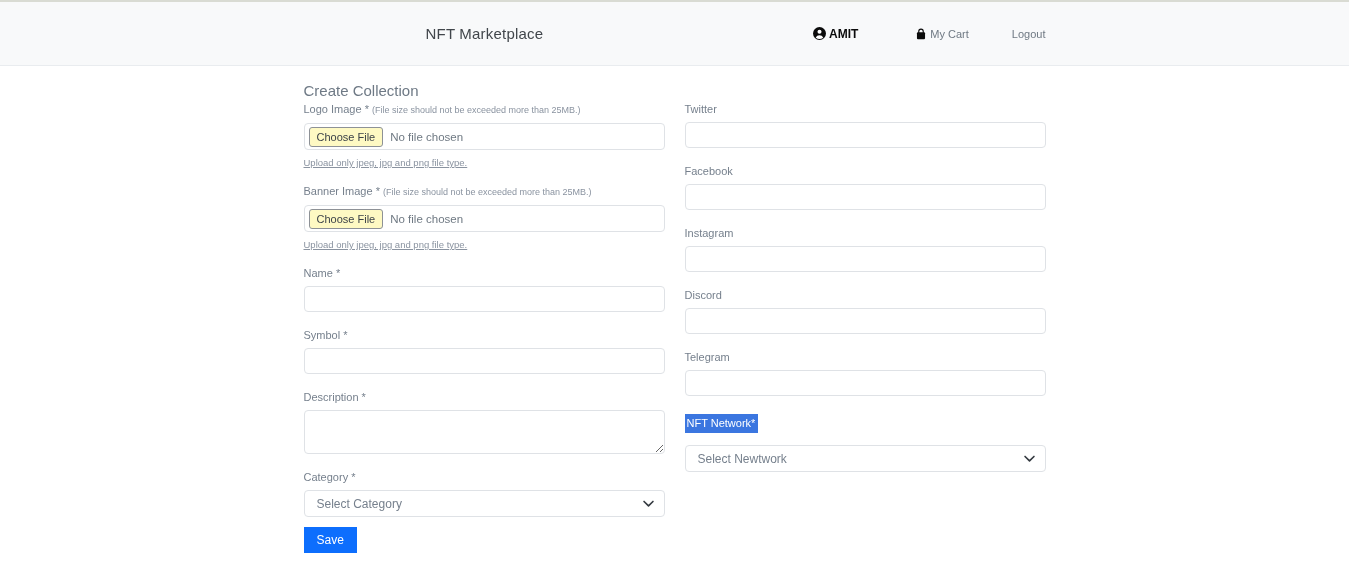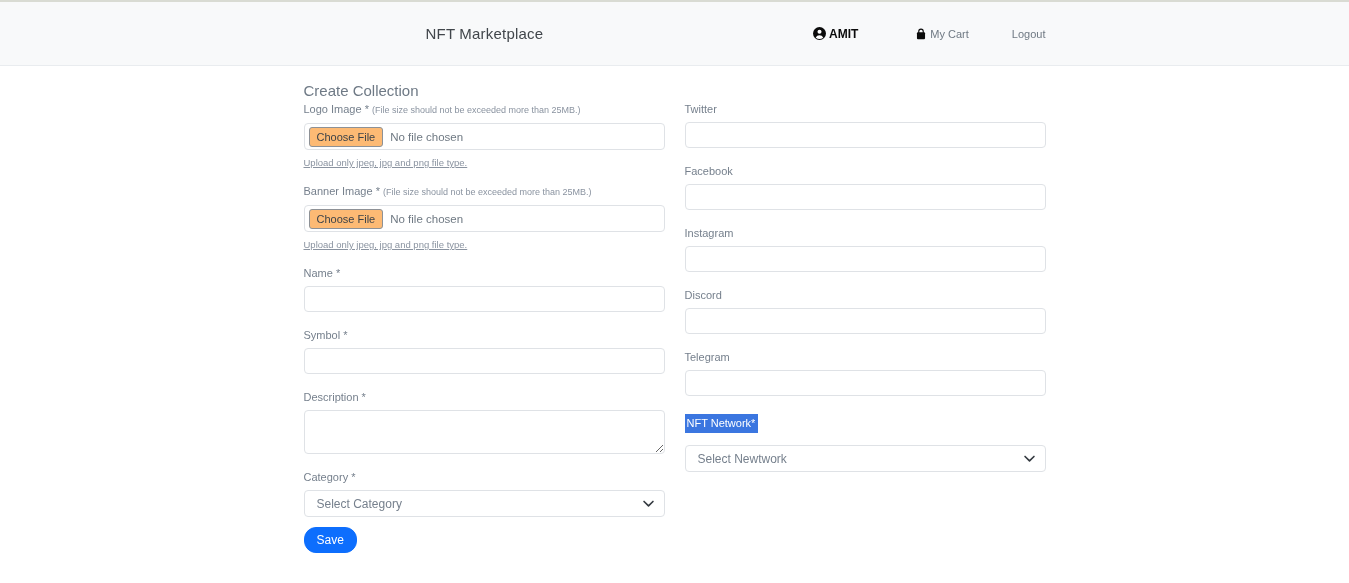--- a/index.html
+++ b/index.html
@@ -108,21 +108,21 @@
     display: flex;
     align-items: center;
     padding: 2px;
     overflow: hidden;
     cursor: pointer;
   }
   .choose-btn {
     font-family: "Liberation Sans", sans-serif;
     font-size: 11px;
     color: #3c4248;
-    background: #fdba74;
+    background: #fef9c3;
     border: 1px solid #8d9196;
     border-radius: 3px;
     padding: 3px 7px;
     margin-left: 2px;
     cursor: pointer;
     white-space: nowrap;
   }
   .file-status {
     font-size: 11.5px;
     color: #6f7983;
@@ -167,21 +167,21 @@
   }
 
   .save-btn {
     margin-top: 10px;
     background: var(--accent-color, #0d6efd);
     border: 1px solid var(--accent-color, #0d6efd);
     color: #ffffff;
     font-family: "Liberation Sans", sans-serif;
     font-size: 12px;
     padding: 5px 12px;
-    border-radius: 12px;
+    border-radius: 0;
     cursor: pointer;
   }
 </style>
 </head>
 <body>
 
 <header class="navbar">
   <div class="nav-inner">
     <div class="brand">NFT Marketplace</div>
     <nav class="nav-links">

